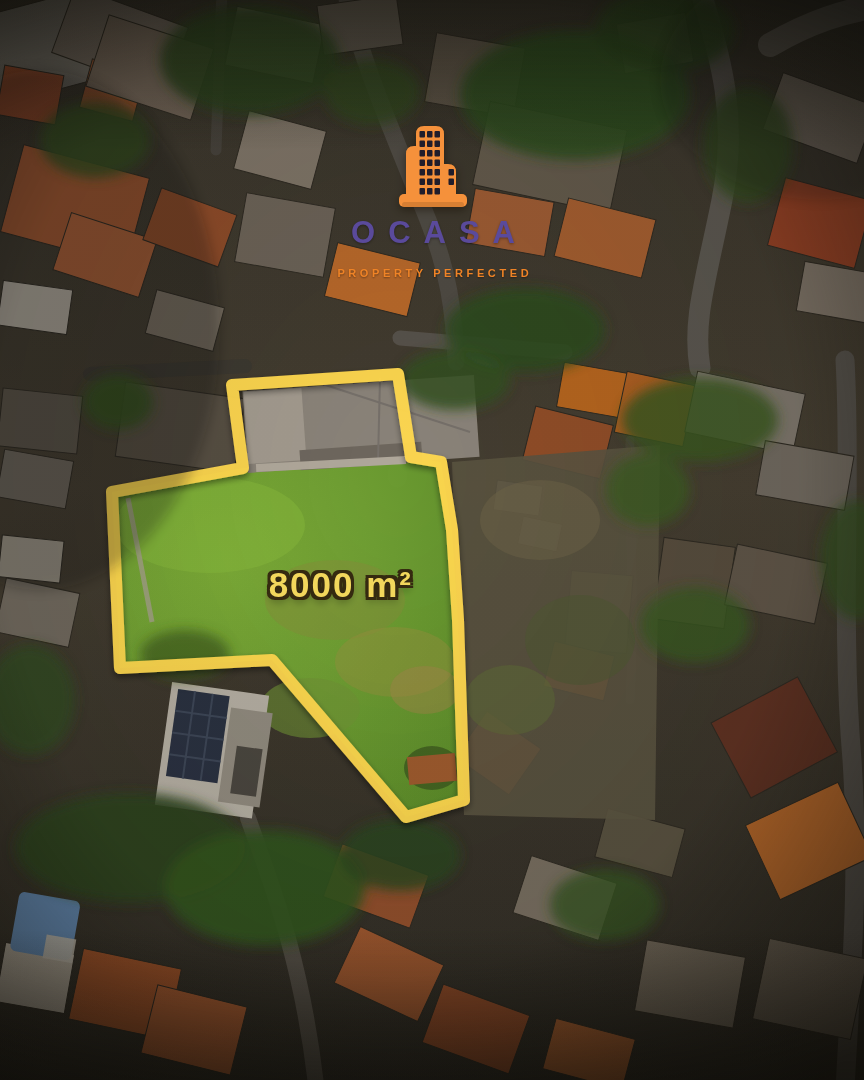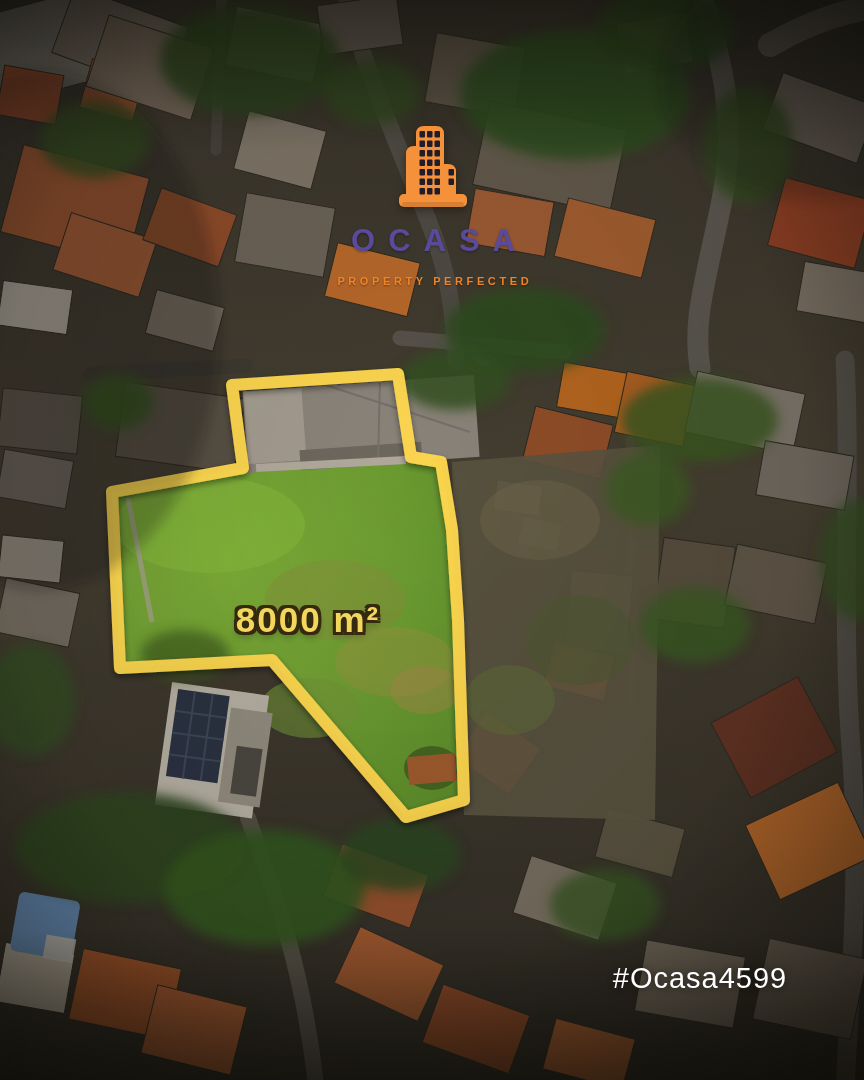--- a/index.html
+++ b/index.html
@@ -6,39 +6,38 @@
   .stage{
     position:relative;width:864px;height:1080px;overflow:hidden;
     background:#3a352b;font-family:"Liberation Sans",sans-serif;
   }
   .photo{position:absolute;left:0;top:0;width:864px;height:1080px;display:block;}
   .logo{
     position:absolute;left:283px;top:118px;width:300px;text-align:center;
   }
   .logo .icon-wrap{width:74px;height:92px;margin:0 auto;filter:drop-shadow(0 3px 5px rgba(20,12,2,.5));}
   .brand-name{
-    margin-top:15px;color:#5a4a9b;font-size:31px;font-weight:bold;
+    margin-top:7px;color:#5a4a9b;font-size:31px;font-weight:bold;
     letter-spacing:13px;padding-left:13px;line-height:1;
     text-shadow:0 1px 3px rgba(0,0,0,.35);
   }
   .brand-tagline{
     margin-top:20px;color:#ef8326;font-size:11px;font-weight:bold;
     letter-spacing:3.6px;padding-left:3.6px;line-height:1;
     text-shadow:0 1px 2px rgba(0,0,0,.4);
   }
   .area-label{
-    position:absolute;left:203px;top:567px;width:210px;text-align:center;
+    position:absolute;left:203px;top:567px;width:210px;text-align:right;
     color:#f2d75c;font-size:35px;font-weight:bold;letter-spacing:2px;line-height:1;
     text-shadow:
       -3px -3px 0 #352a10, 3px -3px 0 #352a10,
       -3px  3px 0 #352a10, 3px  3px 0 #352a10,
        0   -3px 0 #352a10, 0    3px 0 #352a10,
       -3px  0   0 #352a10, 3px  0   0 #352a10,
        0    5px 9px rgba(0,0,0,.4);
-    margin-top: 35px;
   }
   .hashtag{
     position:absolute;left:560px;top:962px;width:280px;text-align:center;
     color:#ffffff;font-size:29px;letter-spacing:1px;
     text-shadow:0 1px 6px rgba(0,0,0,.55);
   }
 </style>
 </head>
 <body>
 
@@ -258,15 +257,14 @@
             <rect x="38.5" y="70" width="5.5" height="6.5" rx="1"></rect>
         </g>
       </svg>
     </div>
     <div class="brand-name">OCASA</div>
     <div class="brand-tagline">PROPERTY PERFECTED</div>
   </div>
 
   <div class="area-label">8000 m²</div>
 
-  <div class="hashtag">#Ocasa4599</div>
 
 </div>
 
 </body></html>

